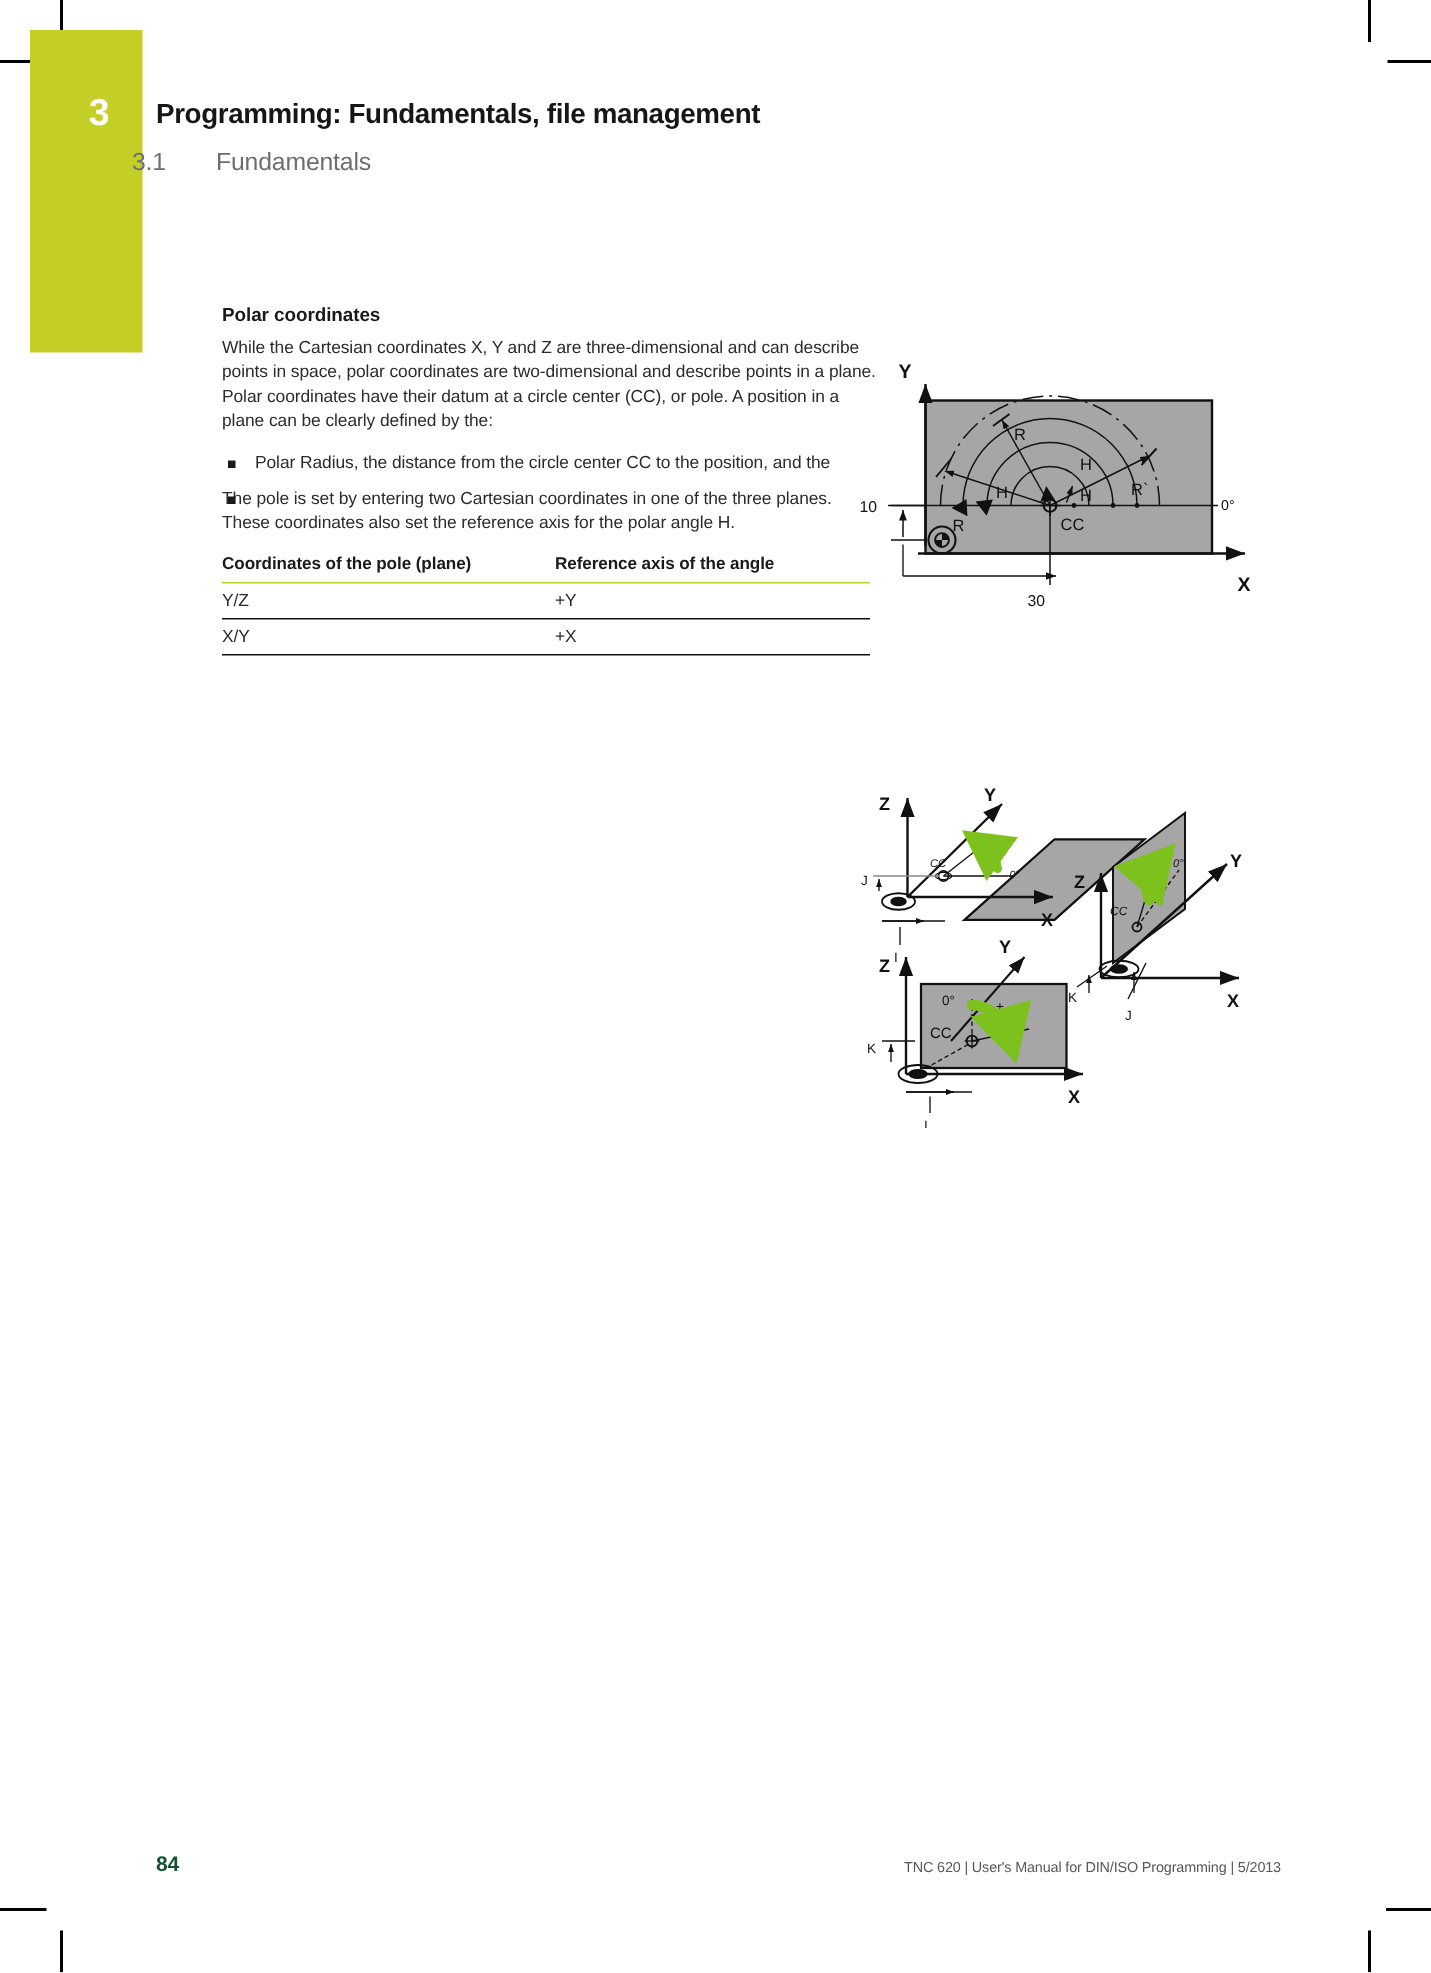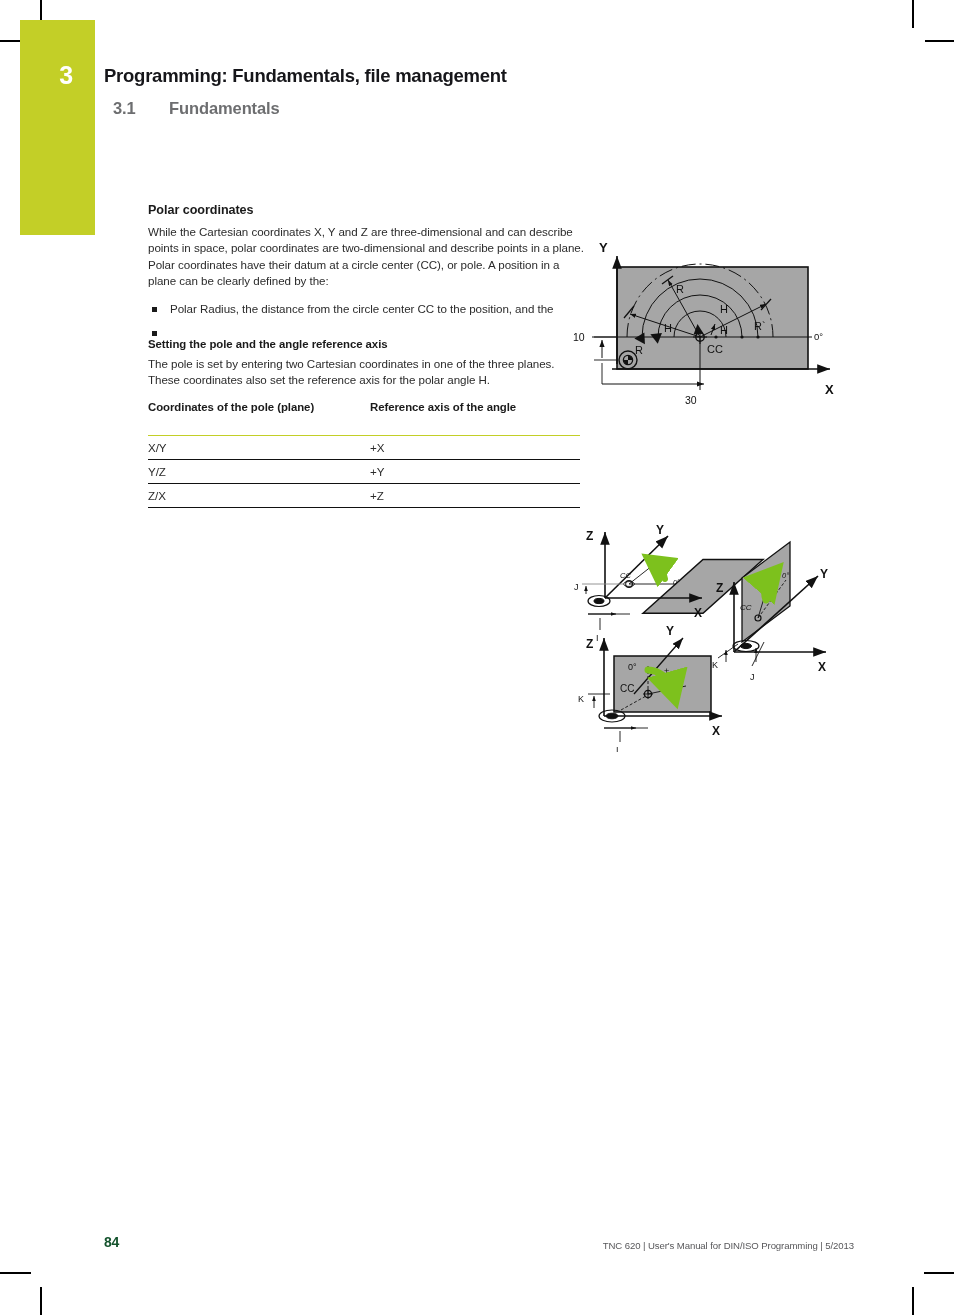--- a/index.html
+++ b/index.html
@@ -55,24 +55,24 @@
     left: 104px;
     top: 65px;
     font-size: 18.5px;
     font-weight: bold;
     color: #16161a;
     letter-spacing: -0.25px;
     white-space: nowrap;
   }
   #section-line {
     position: absolute;
-    left: 113px;
+    left: 88px;
     top: 99px;
     font-size: 16.5px;
-    font-weight: bold;
+    font-weight: normal;
     color: #6d6e70;
     letter-spacing: -0.1px;
     white-space: nowrap;
   }
   #section-line .num { display: inline-block; width: 56px; }
 
   
   #body-col {
     position: absolute;
     left: 104px;
@@ -130,21 +130,21 @@
     width: 432px;
     border-collapse: collapse;
   }
   #pole-table th {
     text-align: left;
     vertical-align: top;
     font-size: 11.4px;
     font-weight: bold;
     color: #1a1a1a;
     line-height: 15.6px;
-    padding: 0 6px 20px 0;
+    padding: 0 6px 4px 0;
     border-bottom: 1.4px solid #c3cf27;
     letter-spacing: -0.05px;
   }
   #pole-table td {
     text-align: left;
     font-size: 11.6px;
     color: #2b2b2b;
     padding: 5px 6px 5px 0;
     border-bottom: 1px solid #111111;
     letter-spacing: -0.05px;
@@ -208,42 +208,37 @@
     <ul class="bullets">
       <li>
         <span class="sq"></span>
         <span>Polar Radius, the distance from the circle center CC to the position, and the</span>
       </li>
       <li>
         <span class="sq"></span>
       </li>
     </ul>
 
-    <h4 class="sub2">Setting the pole and the angle reference axis</h4>
     <p class="para">The pole is set by entering two Cartesian coordinates in one of the three planes. These coordinates also set the reference axis for the polar angle H.</p>
 
     <table id="pole-table">
       <thead>
         <tr>
           <th class="c1">Coordinates of the pole (plane)</th>
           <th>Reference axis of the angle</th>
         </tr>
       </thead>
       <tbody>
         <tr>
-          <td>X/Y</td>
-          <td>+X</td>
-        </tr>
-        <tr>
           <td>Y/Z</td>
           <td>+Y</td>
         </tr>
         <tr>
-          <td>Z/X</td>
-          <td>+Z</td>
+          <td>X/Y</td>
+          <td>+X</td>
         </tr>
       </tbody>
     </table>
   </div>
 
   <div class="figure" id="figure-polar">
     <svg width="290" height="215" viewBox="0 0 290 215" xmlns="http://www.w3.org/2000/svg">
       <defs>
         <marker id="ah" markerWidth="9" markerHeight="9" refX="8" refY="3" orient="auto">
           <path d="M0,0 L8,3 L0,6 z" fill="#111"></path>

